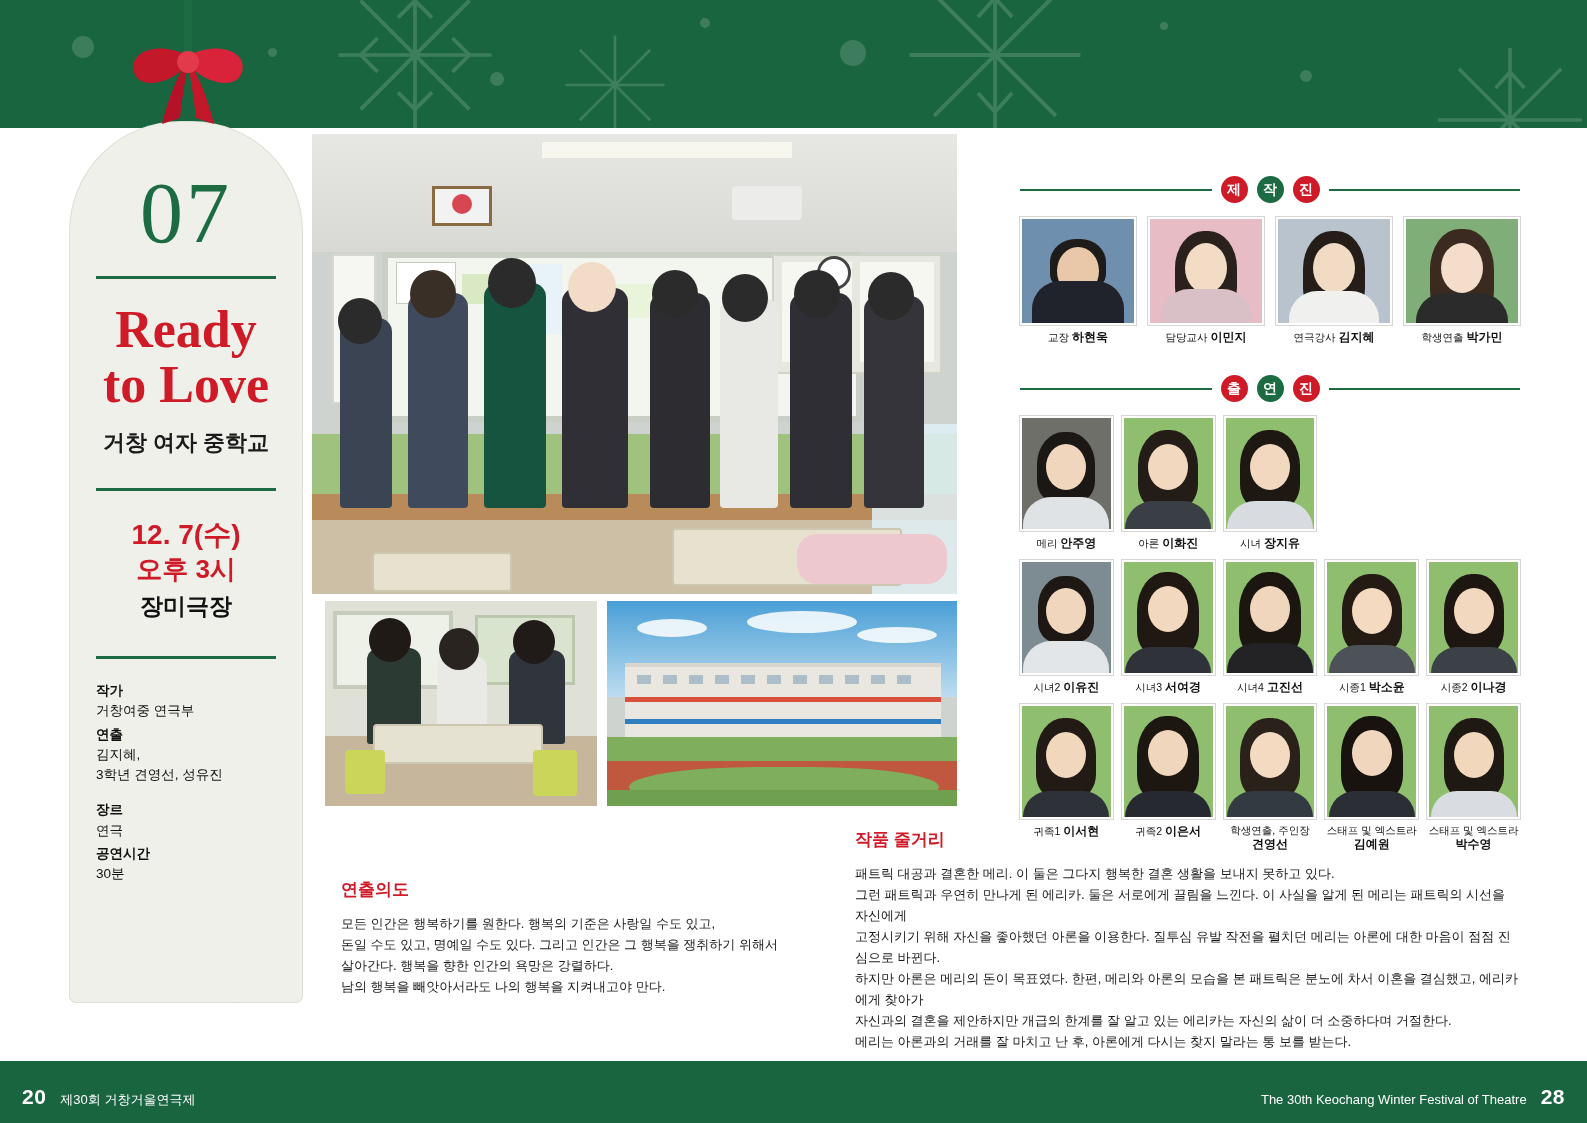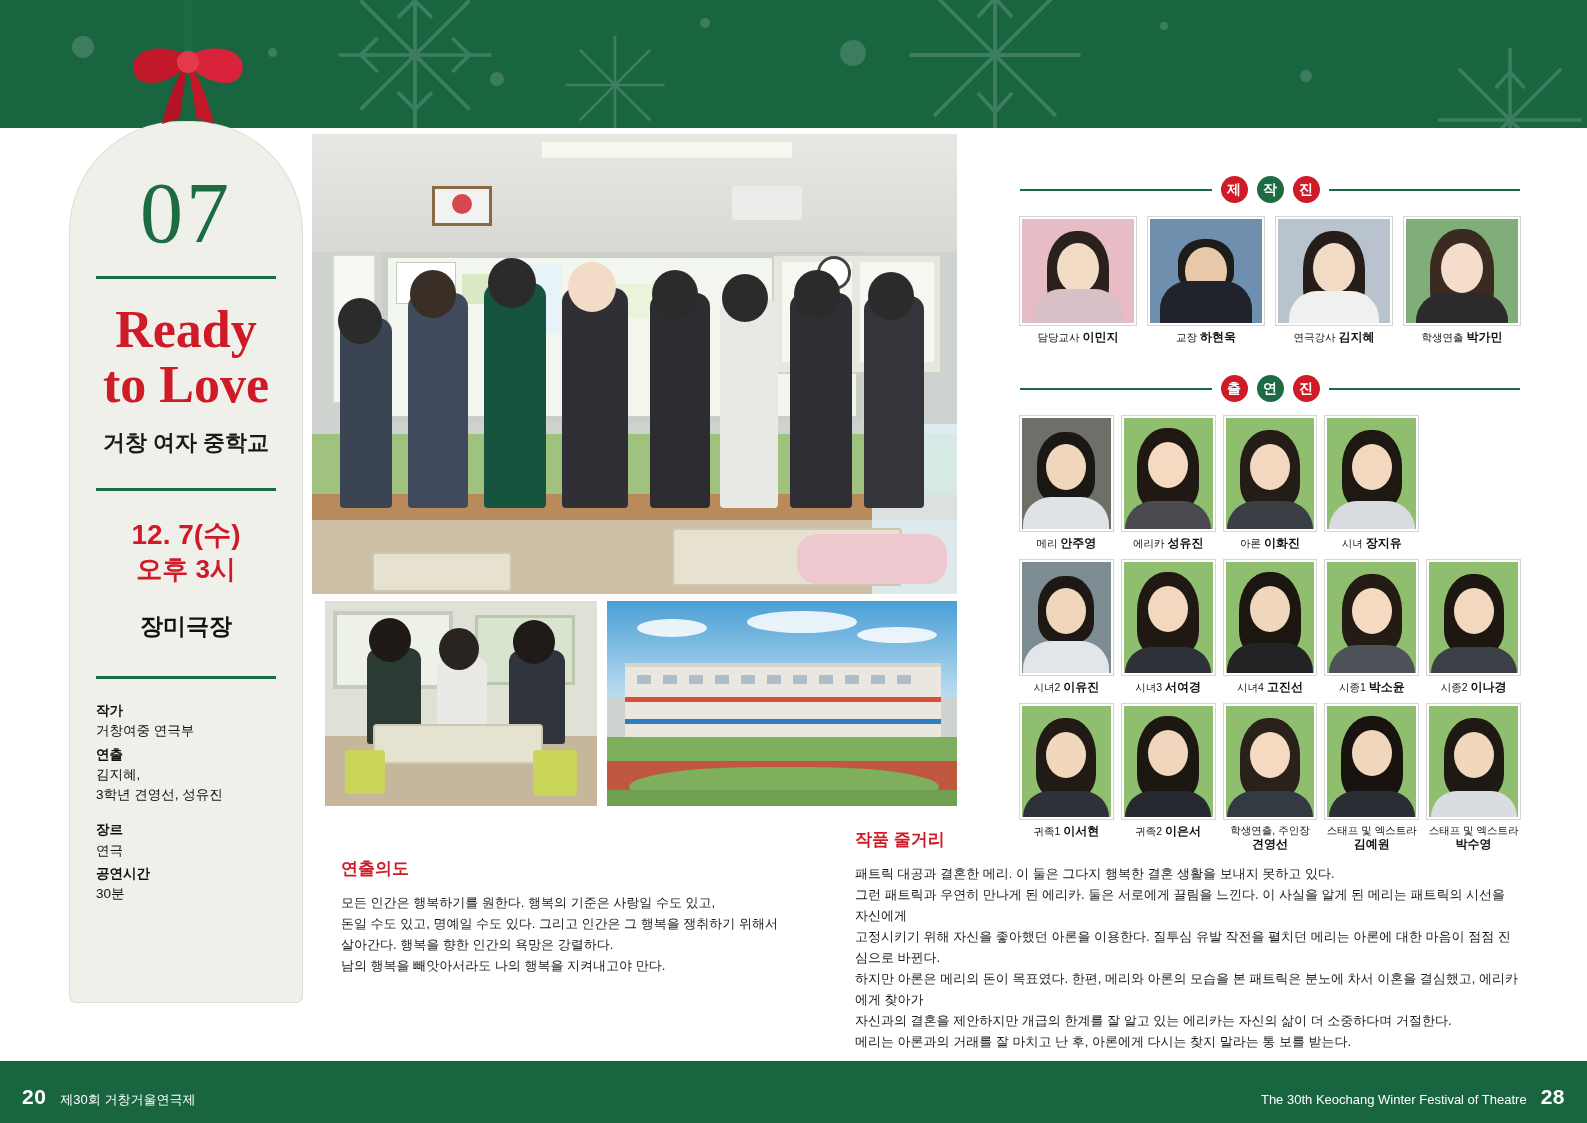--- a/index.html
+++ b/index.html
@@ -60,21 +60,21 @@
   .tag-school {
     margin-top: 16px; text-align: center;
     font-size: 22px; font-weight: bold; color: #1a1a1a;
   }
   .tag-rule2 { width: 180px; height: 3px; background: #1c6b43; margin: 30px auto 0; }
   .tag-date {
     margin-top: 26px; text-align: center;
     font-size: 28px; font-weight: bold; color: #cf1b27; line-height: 1.25;
   }
   .tag-time { text-align: center; font-size: 26px; font-weight: bold; color: #cf1b27; }
-  .tag-place { margin-top: 24px; text-align: center; font-size: 23px; font-weight: bold; color: #111; }
+  .tag-place { margin-top: 4px; text-align: center; font-size: 23px; font-weight: bold; color: #111; }
   .tag-rule3 { width: 180px; height: 3px; background: #1c6b43; margin: 34px auto 0; }
   .meta { margin-top: 22px; font-size: 13.5px; color: #111; }
   .meta-row { display: flex; margin-bottom: 3px; line-height: 1.5; flex-direction: column; }
   .meta-k { width: 64px; font-weight: bold; flex: none; }
   .meta-v { flex: 1; }
   .meta-gap { height: 12px; }
 
   
   .ribbon { position: absolute; left: 118px; top: 0px; width: 140px; height: 130px; }
 
@@ -129,21 +129,21 @@
   .pname { margin-top: 5px; text-align: center; font-size: 10.5px; color: #111; line-height: 1.25; }
   .pname b { font-size: 12px; }
   .cast-row { margin-bottom: 9px; }
   .pt-head { position:absolute; left:50%; transform:translateX(-50%); border-radius:50%; }
   .pt-hair { position:absolute; left:50%; transform:translateX(-50%); border-radius:46% 46% 30% 30%; }
   .pt-body { position:absolute; left:50%; transform:translateX(-50%); border-radius:28px 28px 0 0; bottom:0; }
 
   
   .txtblk { position: absolute; font-size: 13px; color: #1a1a1a; line-height: 1.62; }
   .txt-h { font-size: 17px; font-weight: bold; color: #cf1b27; margin-bottom: 9px; }
-  .t1 { left: 341px; top: 855px; width: 470px; }
+  .t1 { left: 341px; top: 876px; width: 470px; }
   .t2 { left: 855px; top: 826px; width: 665px; }
 </style>
 </head>
 <body>
 
 <div class="page">
 
   <div class="band-top">
     <svg class="snow-deco" style="left:330px;top:-30px;" width="170" height="170" viewBox="0 0 100 100">
       <g stroke="#ffffff" stroke-width="2.2" fill="none">
@@ -324,39 +324,39 @@
     <div class="sect-head">
       <div class="sect-line"></div>
       <div class="bub r">제</div>
       <div class="bub g">작</div>
       <div class="bub r">진</div>
       <div class="sect-line"></div>
     </div>
 
     <div class="grid-staff">
       <div class="pcard">
+        <div class="pimg" style="background:#6f8fae">
+          <div class="pt-hair" style="top:20px;width:56px;height:50px;background:#1d1c1a;"></div>
+          <div class="pt-head" style="top:28px;width:42px;height:48px;background:#e8c8a8;"></div>
+          <div class="pt-body" style="width:92px;height:42px;background:#20232b;"></div>
+        </div>
+        <div class="pname">
+          <span>교장</span>
+          <b>하현욱</b>
+        </div>
+      </div>
+      <div class="pcard">
         <div class="pimg" style="background:#e8bcc4">
           <div class="pt-hair" style="top:12px;width:62px;height:80px;background:#2a211c;"></div>
           <div class="pt-head" style="top:24px;width:42px;height:50px;background:#f3dcc6;"></div>
           <div class="pt-body" style="width:90px;height:34px;background:#d9bfc6;"></div>
         </div>
         <div class="pname">
           <span>담당교사</span>
           <b>이민지</b>
-        </div>
-      </div>
-      <div class="pcard">
-        <div class="pimg" style="background:#6f8fae">
-          <div class="pt-hair" style="top:20px;width:56px;height:50px;background:#1d1c1a;"></div>
-          <div class="pt-head" style="top:28px;width:42px;height:48px;background:#e8c8a8;"></div>
-          <div class="pt-body" style="width:92px;height:42px;background:#20232b;"></div>
-        </div>
-        <div class="pname">
-          <span>교장</span>
-          <b>하현욱</b>
         </div>
       </div>
       <div class="pcard">
         <div class="pimg" style="background:#b9c3cd">
           <div class="pt-hair" style="top:12px;width:62px;height:82px;background:#241d18;"></div>
           <div class="pt-head" style="top:24px;width:42px;height:50px;background:#f2dbc4;"></div>
           <div class="pt-body" style="width:90px;height:32px;background:#f0f0ee;"></div>
         </div>
         <div class="pname">
           <span>연극강사</span>
@@ -387,31 +387,20 @@
     <div class="grid-cast cast-row">
       <div class="pcard">
         <div class="pimg" style="background:#6d6f68">
           <div class="pt-hair" style="top:14px;width:58px;height:70px;background:#1b1714;"></div>
           <div class="pt-head" style="top:26px;width:40px;height:46px;background:#f0d6bd;"></div>
           <div class="pt-body" style="width:86px;height:32px;background:#dfe3e6;"></div>
         </div>
         <div class="pname">
           <span>메리</span>
           <b>안주영</b>
-        </div>
-      </div>
-      <div class="pcard">
-        <div class="pimg" style="background:#8fbf6e">
-          <div class="pt-hair" style="top:10px;width:62px;height:82px;background:#1f1813;"></div>
-          <div class="pt-head" style="top:24px;width:40px;height:46px;background:#f3dac0;"></div>
-          <div class="pt-body" style="width:86px;height:28px;background:#4a4a50;"></div>
-        </div>
-        <div class="pname">
-          <span>에리카</span>
-          <b>성유진</b>
         </div>
       </div>
       <div class="pcard">
         <div class="pimg" style="background:#8fbf6e">
           <div class="pt-hair" style="top:12px;width:60px;height:78px;background:#241c16;"></div>
           <div class="pt-head" style="top:26px;width:40px;height:46px;background:#f2d8be;"></div>
           <div class="pt-body" style="width:86px;height:28px;background:#3a3f46;"></div>
         </div>
         <div class="pname">
           <span>아론</span>

